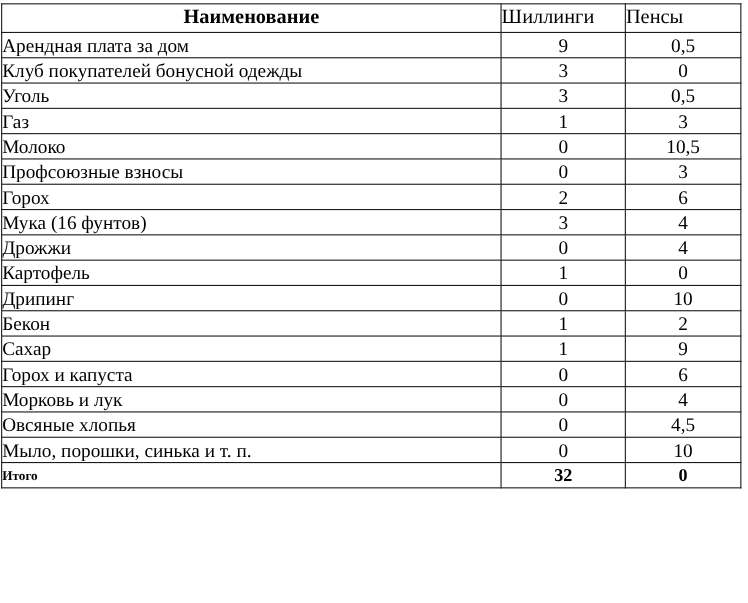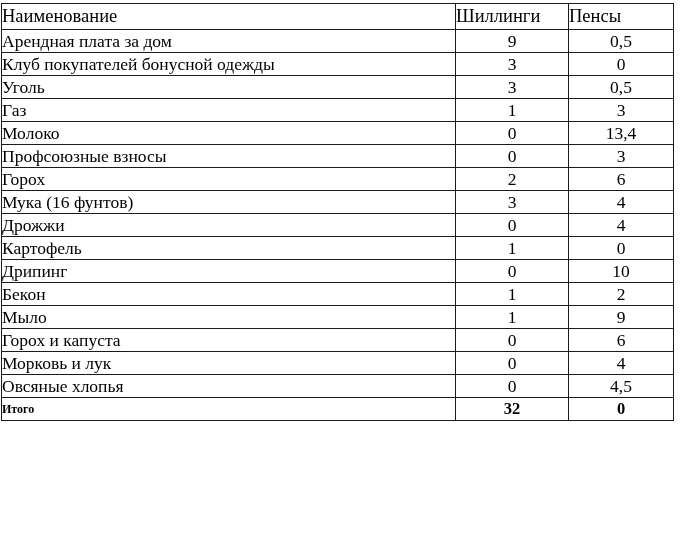--- a/index.html
+++ b/index.html
@@ -46,21 +46,21 @@
     vertical-align: middle;
     white-space: nowrap;
     overflow: hidden;
   }
   table.budget thead th {
     height: 25px;
     line-height: 25px;
     font-size: 18.5px;
     text-align: left;
   }
-  table.budget thead th.name-head { text-align: left; }
+  table.budget thead th.name-head { text-align: center; font-weight: bold; }
 
   td.name-cell {
     text-align: left;
     padding-left: 9px;
     margin-left: 33px;
   }
   td.num-cell {
     text-align: center;
   }
   tr.total-row td {
@@ -104,21 +104,21 @@
           <td class="num-cell">0,5</td>
         </tr>
         <tr>
           <td class="name-cell">Газ</td>
           <td class="num-cell">1</td>
           <td class="num-cell">3</td>
         </tr>
         <tr>
           <td class="name-cell">Молоко</td>
           <td class="num-cell">0</td>
-          <td class="num-cell">13,4</td>
+          <td class="num-cell">10,5</td>
         </tr>
         <tr>
           <td class="name-cell">Профсоюзные взносы</td>
           <td class="num-cell">0</td>
           <td class="num-cell">3</td>
         </tr>
         <tr>
           <td class="name-cell">Горох</td>
           <td class="num-cell">2</td>
           <td class="num-cell">6</td>
@@ -142,39 +142,44 @@
           <td class="name-cell">Дрипинг</td>
           <td class="num-cell">0</td>
           <td class="num-cell">10</td>
         </tr>
         <tr>
           <td class="name-cell">Бекон</td>
           <td class="num-cell">1</td>
           <td class="num-cell">2</td>
         </tr>
         <tr>
-          <td class="name-cell">Мыло</td>
+          <td class="name-cell">Сахар</td>
           <td class="num-cell">1</td>
           <td class="num-cell">9</td>
         </tr>
         <tr>
           <td class="name-cell">Горох и капуста</td>
           <td class="num-cell">0</td>
           <td class="num-cell">6</td>
         </tr>
         <tr>
           <td class="name-cell">Морковь и лук</td>
           <td class="num-cell">0</td>
           <td class="num-cell">4</td>
         </tr>
         <tr>
           <td class="name-cell">Овсяные хлопья</td>
           <td class="num-cell">0</td>
           <td class="num-cell">4,5</td>
         </tr>
+        <tr>
+          <td class="name-cell">Мыло, порошки, синька и т. п.</td>
+          <td class="num-cell">0</td>
+          <td class="num-cell">10</td>
+        </tr>
         <tr class="total-row">
           <td class="name-cell">Итого</td>
           <td class="num-cell">32</td>
           <td class="num-cell">0</td>
         </tr>
       </tbody>
   </table>
 </div>
 
 </body></html>

